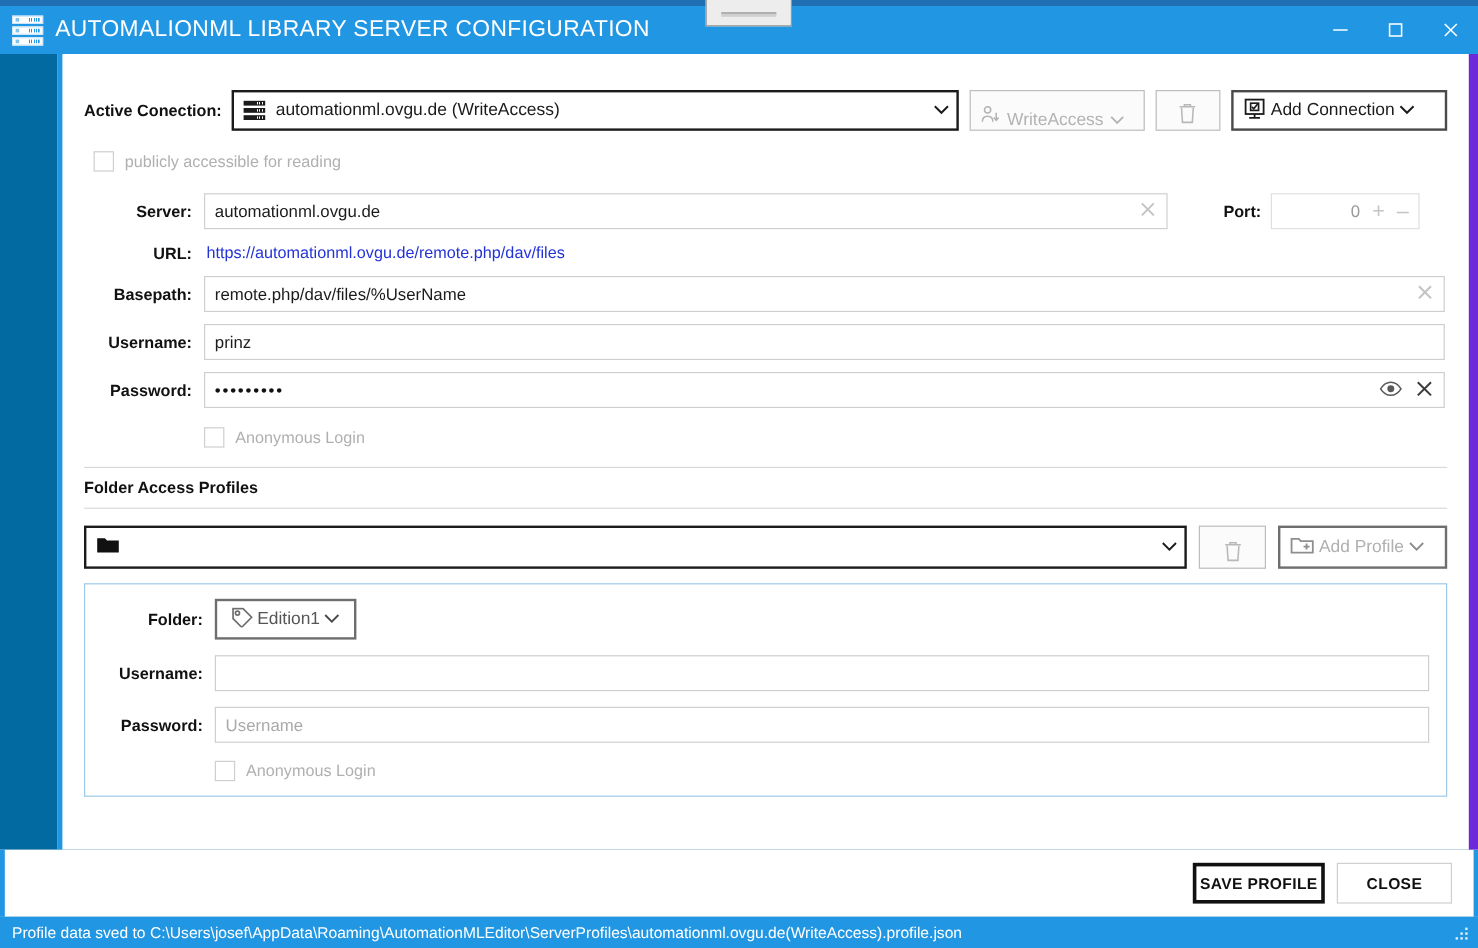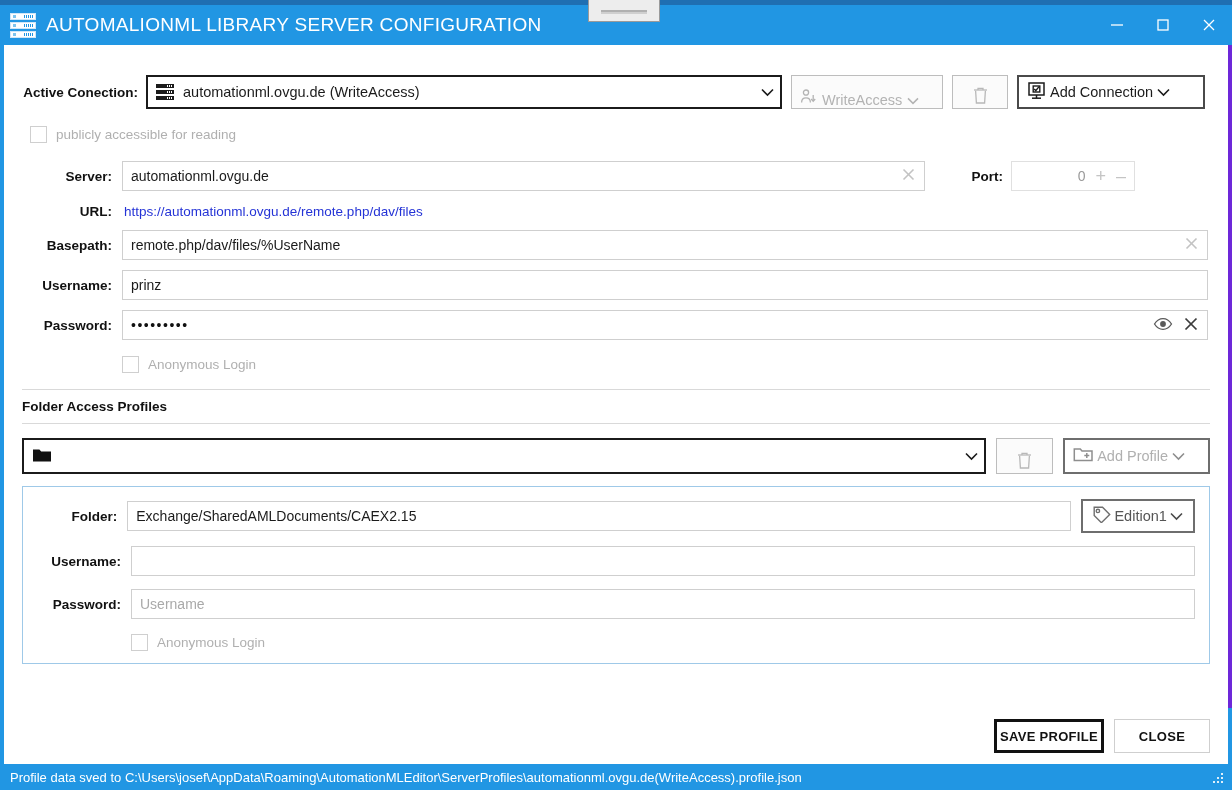--- a/index.html
+++ b/index.html
@@ -69,23 +69,24 @@
     width: 46px; height: 40px; display: flex; align-items: center; justify-content: center;
     color: #ffffff; cursor: default;
   }
   .win-btn svg { display: block; }
 
   
   .content {
     flex: 1 1 auto; position: relative;
     background: #ffffff;
     border-left: 4px solid #2196e3;
-    border-right: 4px solid #6d28d9;
+    border-right: 8px solid #6d28d9;
     padding: 14px 18px 0 18px;
     overflow: hidden;
+    margin-left: 48px;
   }
 
   .row { display: flex; align-items: center; }
   .lbl {
     font-size: 13.5px; font-weight: bold; color: #111; text-align: right;
     white-space: nowrap;
   }
 
   
   .combo {
@@ -388,23 +389,20 @@
               <polyline points="1,1.5 6.5,7 12,1.5" fill="none" stroke="#8e8e8e" stroke-width="1.6"></polyline>
             </svg>
         </span>
       </div>
     </div>
 
     <div class="profile-box" style="margin-top:12px;">
 
       <div class="row">
         <div class="lbl" style="width:86px;">Folder:</div>
-        <div class="tb-input" style="width:944px; flex:0 0 auto; margin-left:10px;">
-          <span class="val">Exchange/SharedAMLDocuments/CAEX2.15</span>
-        </div>
         <div class="btn-strong" style="width:118px; margin-left:10px; border-color:#6e6e6e; color:#555; gap:3px;">
           <span>
             <svg width="18" height="17" viewBox="0 0 18 17">
               <path d="M1.2 1.2h8.3l7.2 7.2-8.3 8.3-7.2-7.2Z" fill="none" stroke="#6e6e6e" stroke-width="1.4"></path>
               <circle cx="4.9" cy="4.9" r="1.7" fill="none" stroke="#6e6e6e" stroke-width="1.4"></circle>
             </svg>
           </span>
           <span>Edition1</span>
           <span class="chev">
             <svg width="13" height="9" viewBox="0 0 13 9">

